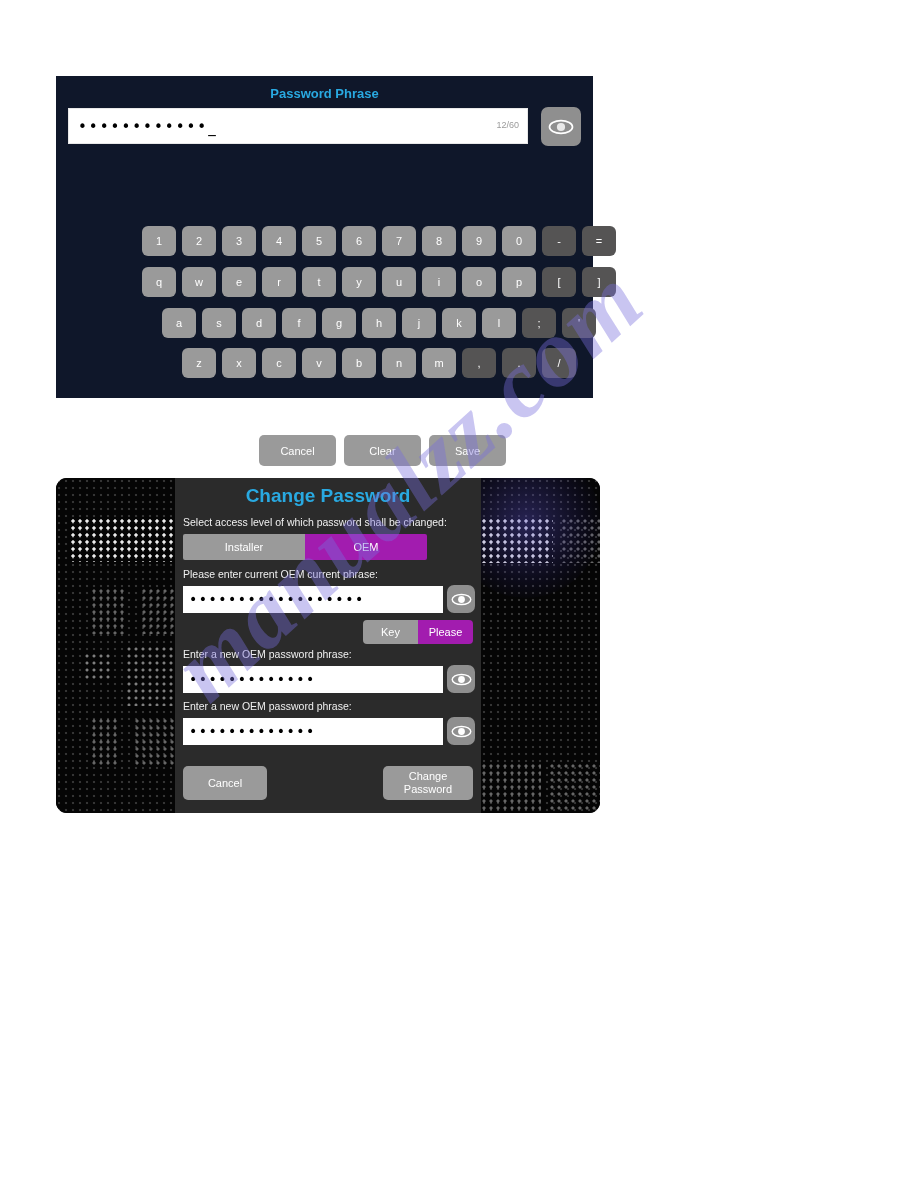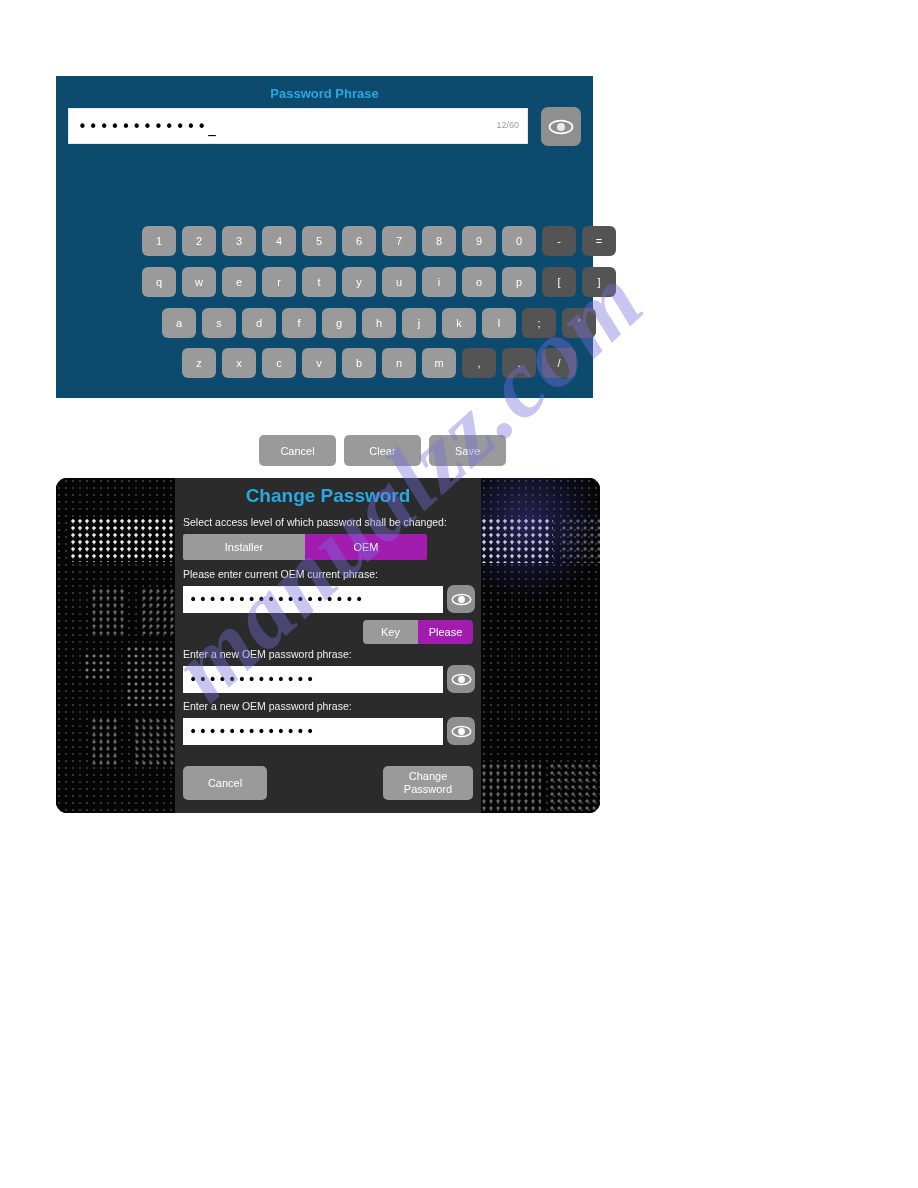--- a/index.html
+++ b/index.html
@@ -40,21 +40,21 @@
     transform-origin: left top;
   }
 
   
   #panel-keyboard {
     position: absolute;
     left: 56px;
     top: 76px;
     width: 537px;
     height: 322px;
-    background: #0c4a6e;
+    background: #0f172a;
     z-index: 10;
   }
   #kb-title {
     position: absolute;
     left: 0; top: 10px;
     width: 537px;
     text-align: center;
     color: #29a9e1;
     font-size: 13px;
     font-weight: bold;

